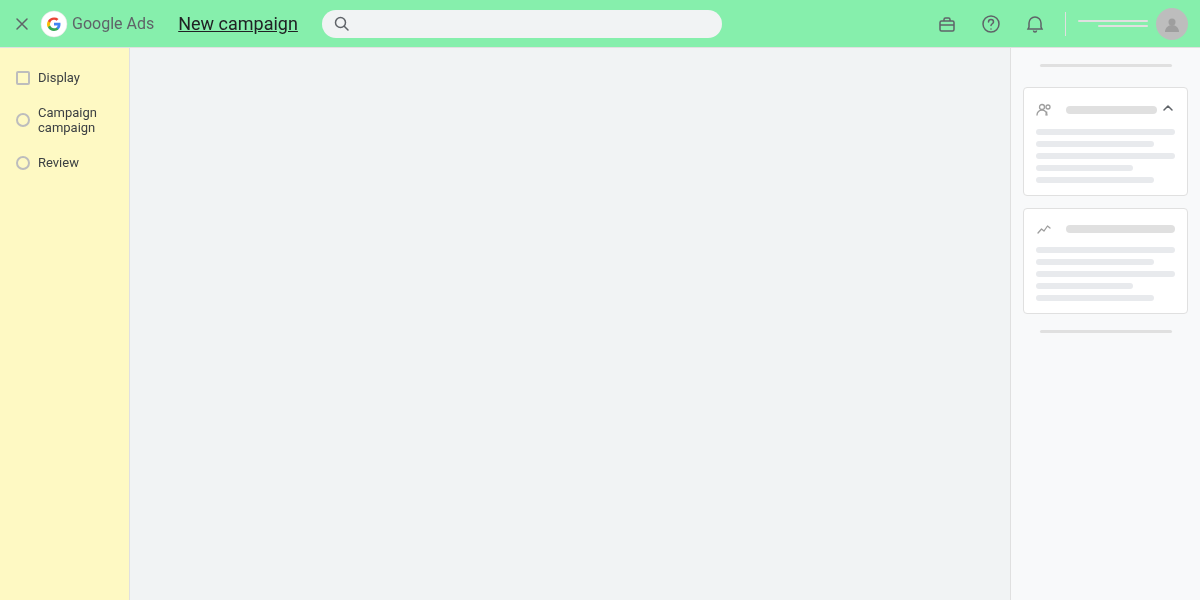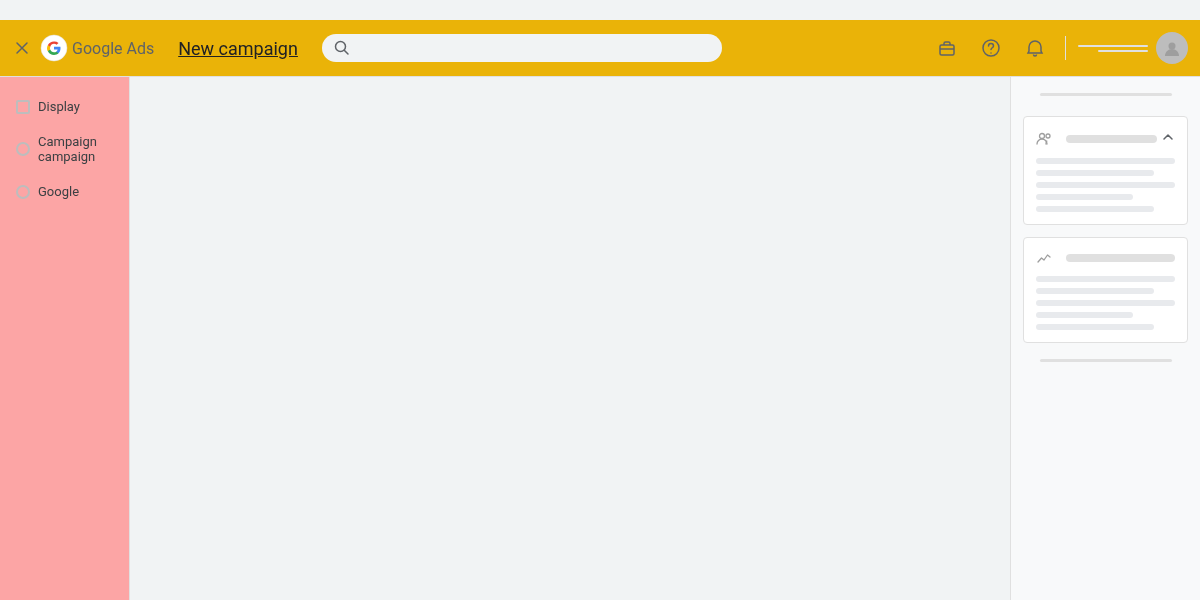--- a/index.html
+++ b/index.html
@@ -1,28 +1,27 @@
 <!DOCTYPE html>
 <html><head>
   <meta charset="utf-8">
   <style>
     * { margin: 0; padding: 0; box-sizing: border-box; }
     body { font-family: 'Roboto', Arial, sans-serif; background: #f1f3f4; width: 1200px; height: 600px; overflow: hidden; display: flex; flex-direction: column; }
 
     
     .topbar {
-      height: 57px;
-      background: #eab308;
+      height: 48px;
+      background: #86efac;
       display: flex;
       align-items: center;
       padding: 0 12px;
       border-bottom: 1px solid #e0e0e0;
       flex-shrink: 0;
       z-index: 10;
-      margin-top: 20px;
     }
     .topbar-left {
       display: flex;
       align-items: center;
       gap: 8px;
       min-width: 140px;
     }
     .close-icon {
       width: 20px;
       height: 20px;
@@ -118,21 +117,21 @@
     
     .main-layout {
       display: flex;
       flex: 1;
       overflow: hidden;
     }
 
     
     .sidebar {
       width: 130px;
-      background: #fca5a5;
+      background: #fef9c3;
       border-right: 1px solid #e0e0e0;
       flex-shrink: 0;
       padding: 12px 0;
     }
     .sidebar-item {
       display: flex;
       align-items: center;
       padding: 10px 16px;
       cursor: pointer;
       gap: 8px;
@@ -320,21 +319,21 @@
     <div class="sidebar-item">
       <div class="sidebar-display-icon"></div>
       <span>Display</span>
     </div>
     <div class="sidebar-item">
       <div class="sidebar-radio"></div>
       <span>Campaign campaign</span>
     </div>
     <div class="sidebar-item">
       <div class="sidebar-radio"></div>
-      <span>Google</span>
+      <span>Review</span>
     </div>
   </div>
 
   <div class="content-area">
     <div class="cursor-area">
 
       <svg class="mouse-cursor" width="20" height="24" viewBox="0 0 20 24" fill="none">
         <path d="M2 2l14 9-7 1-4 7L2 2z" fill="white" stroke="#333" stroke-width="1.2" stroke-linejoin="round"></path>
       </svg>
     </div>

